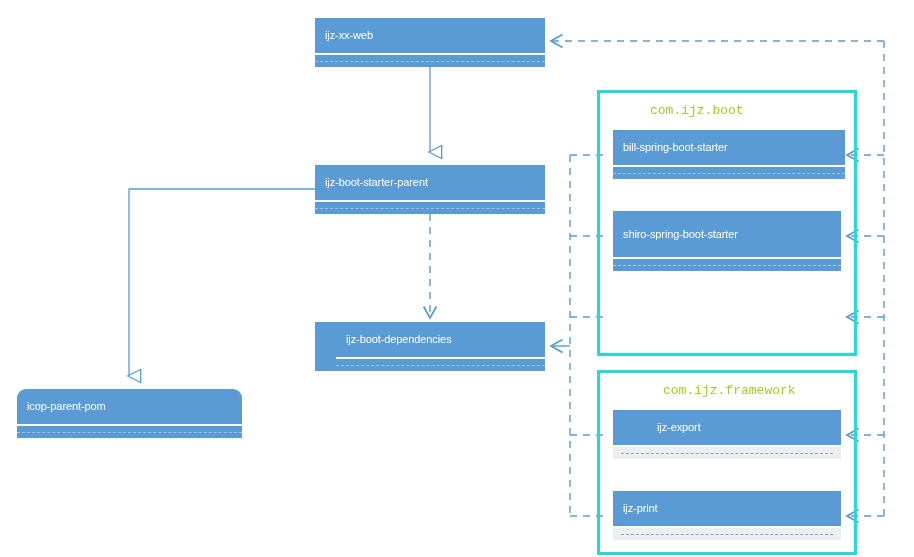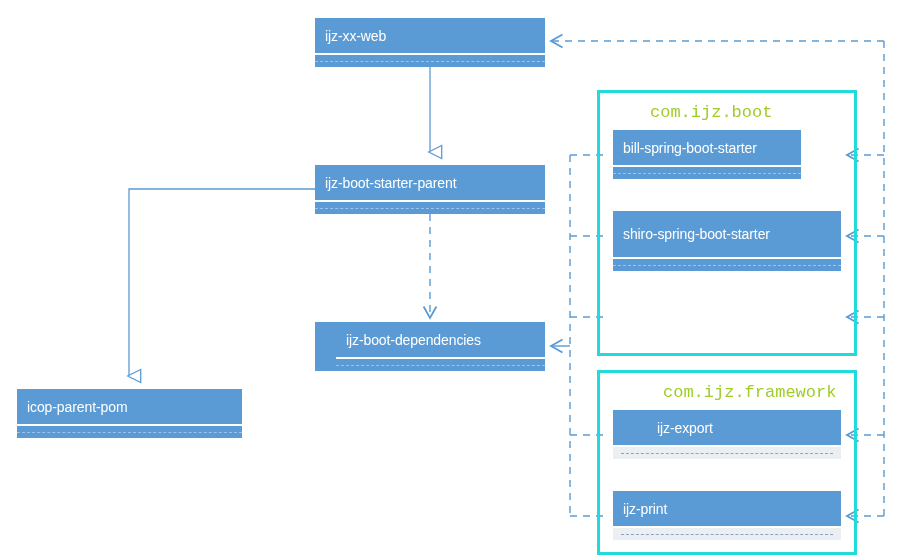--- a/index.html
+++ b/index.html
@@ -27,21 +27,21 @@
   }
   
   .node {
     position: absolute;
     box-sizing: border-box;
     background: #5b9bd5;
   }
   .node .title {
     box-sizing: border-box;
     color: #ffffff;
-    font-size: 14px;
+    font-size: 11px;
     line-height: 1;
     padding: 0 0 0 10px;
     display: flex;
     align-items: center;
     white-space: nowrap;
     letter-spacing: -0.1px;
   }
   .node .sep {
     height: 2px;
     background: #ffffff;
@@ -72,21 +72,21 @@
   .group {
     position: absolute;
     box-sizing: border-box;
     border: 3px solid #22dada;
     background: transparent;
   }
   .group-label {
     position: absolute;
     color: #9fcc28;
     font-family: "Liberation Mono", monospace;
-    font-size: 17px;
+    font-size: 13px;
     line-height: 1;
     white-space: nowrap;
   }
 </style>
 </head>
 <body>
 
 <div id="canvas">
 
   <svg id="edges" viewBox="0 0 914 557" width="914" height="557">
@@ -173,29 +173,29 @@
   </div>
 
   <div class="node f-blue" style="left:315px; top:322px; width:230px; height:49px;padding-left:21px;">
     <div class="title" style="height:35px;">ijz-boot-dependencies</div>
     <div class="sep"></div>
     <div class="foot" style="height:12px;">
       <div class="dash"></div>
     </div>
   </div>
 
-  <div class="node f-blue" style="left:17px; top:389px; width:225px; height:49px;">
+  <div class="node f-blue" style="left:17px; top:389px; width:225px; height:49px;border-radius:9px;">
     <div class="title" style="height:35px;">icop-parent-pom</div>
     <div class="sep"></div>
     <div class="foot" style="height:12px;">
       <div class="dash"></div>
     </div>
   </div>
 
-  <div class="node f-blue" style="left:613px; top:130px; width:188px; height:49px;">
+  <div class="node f-blue" style="left:613px; top:130px; width:232px; height:49px;">
     <div class="title" style="height:35px;">bill-spring-boot-starter</div>
     <div class="sep"></div>
     <div class="foot" style="height:12px;">
       <div class="dash"></div>
     </div>
   </div>
 
   <div class="node f-blue" style="left:613px; top:211px; width:228px; height:49px;">
     <div class="title" style="height:46px;">shiro-spring-boot-starter</div>
     <div class="sep"></div>

